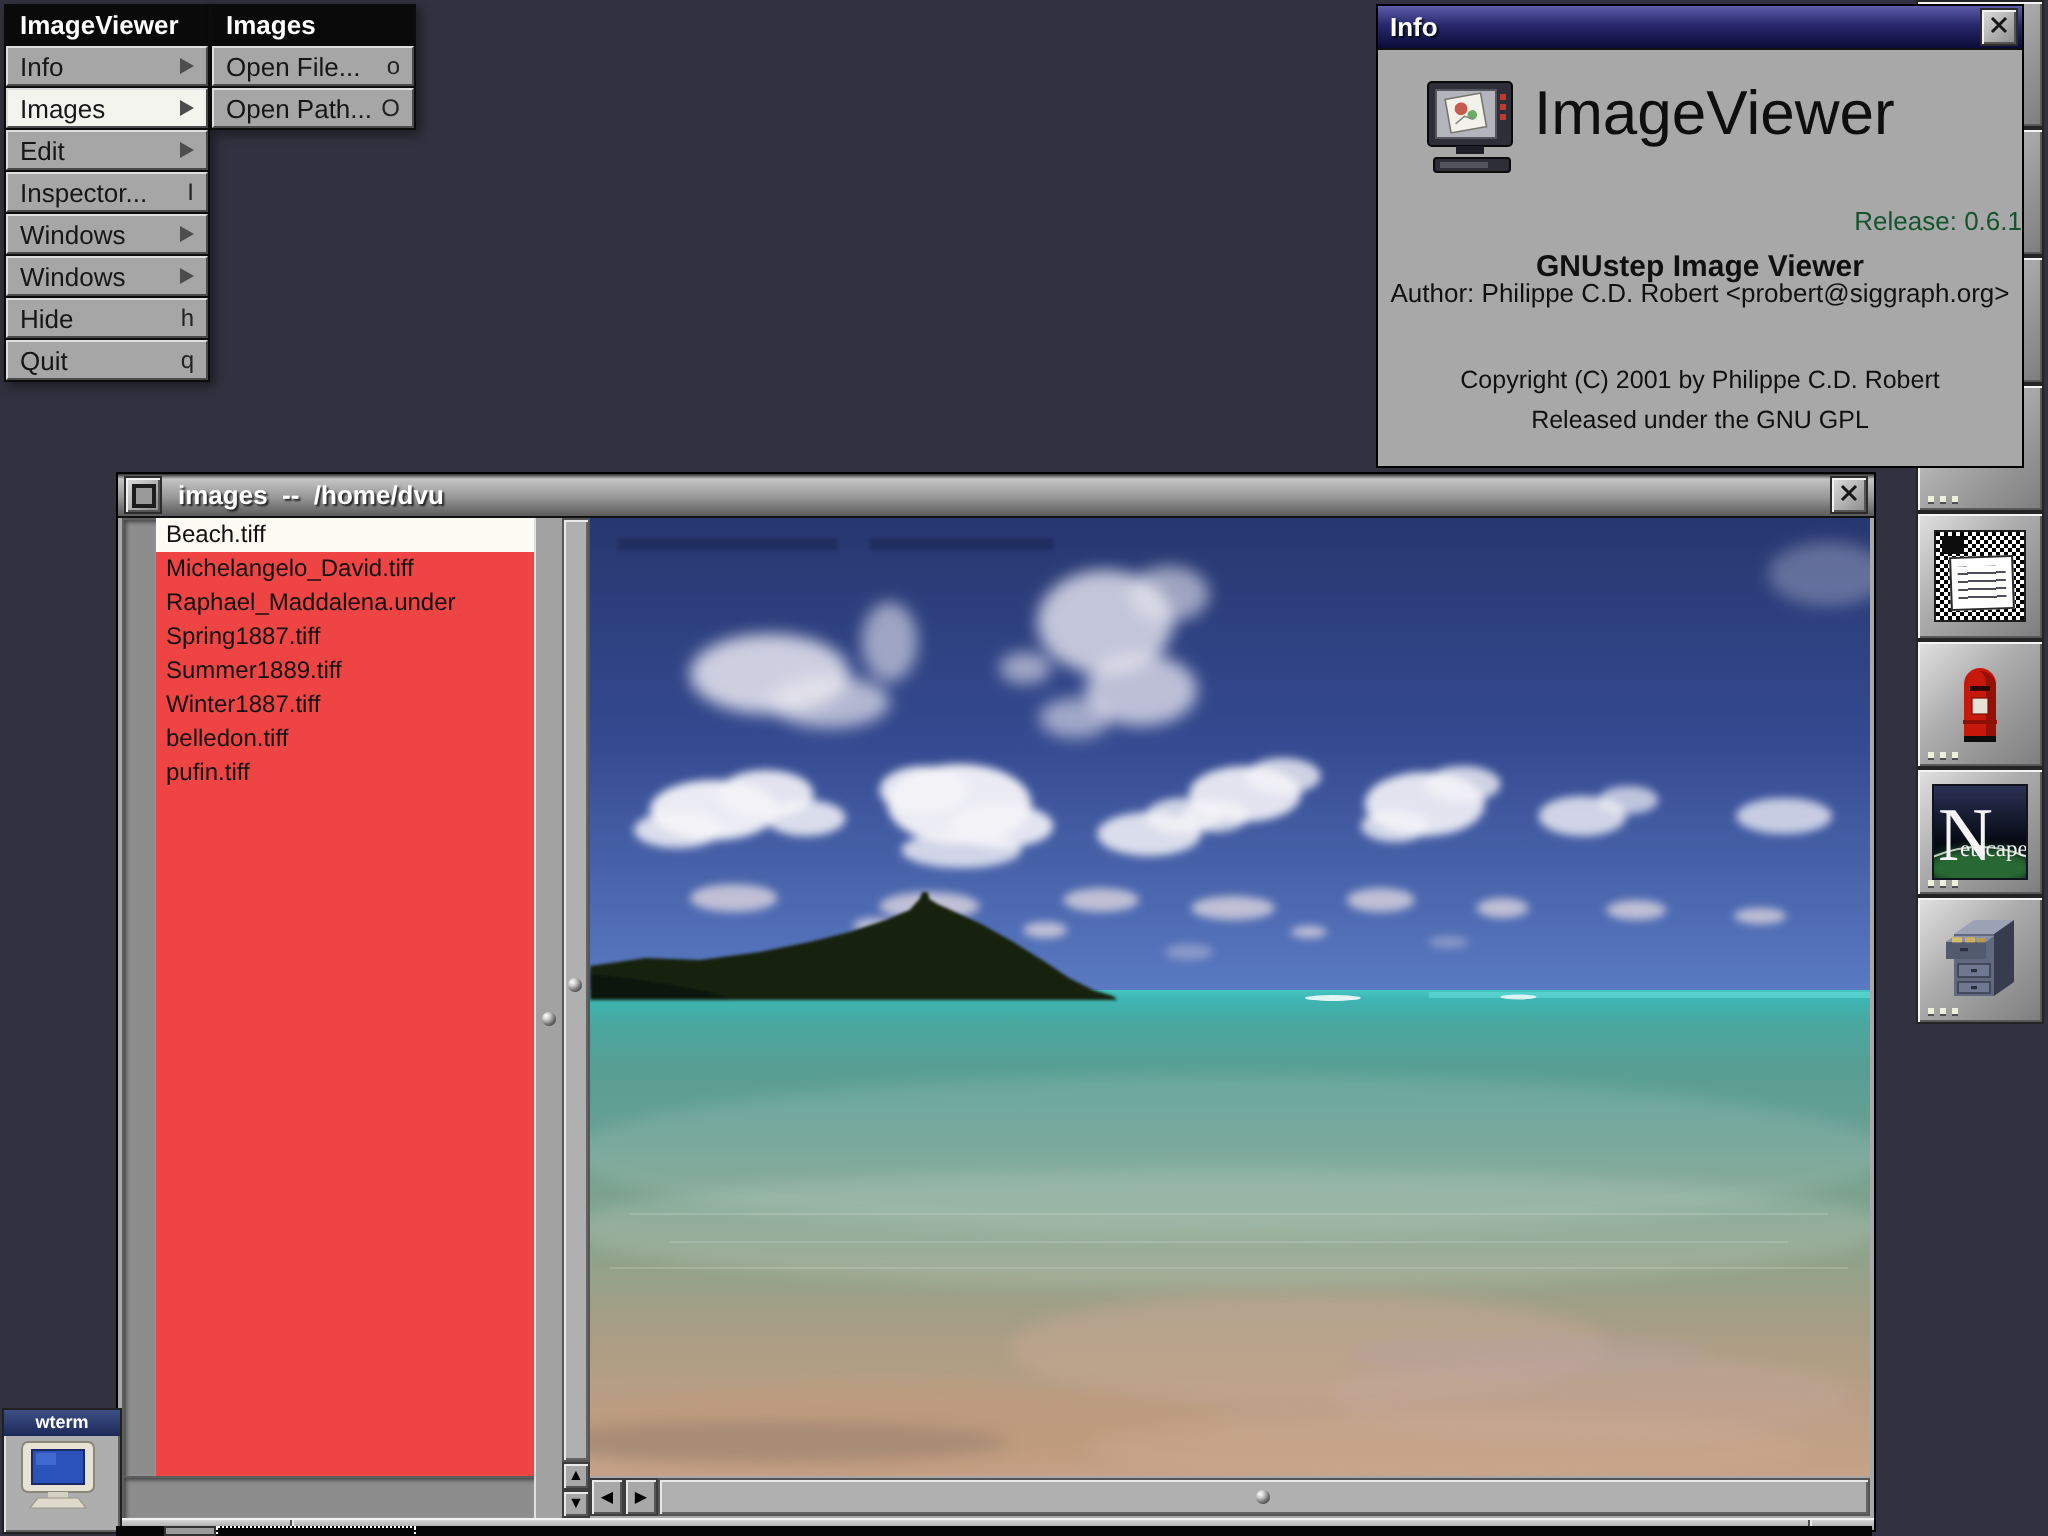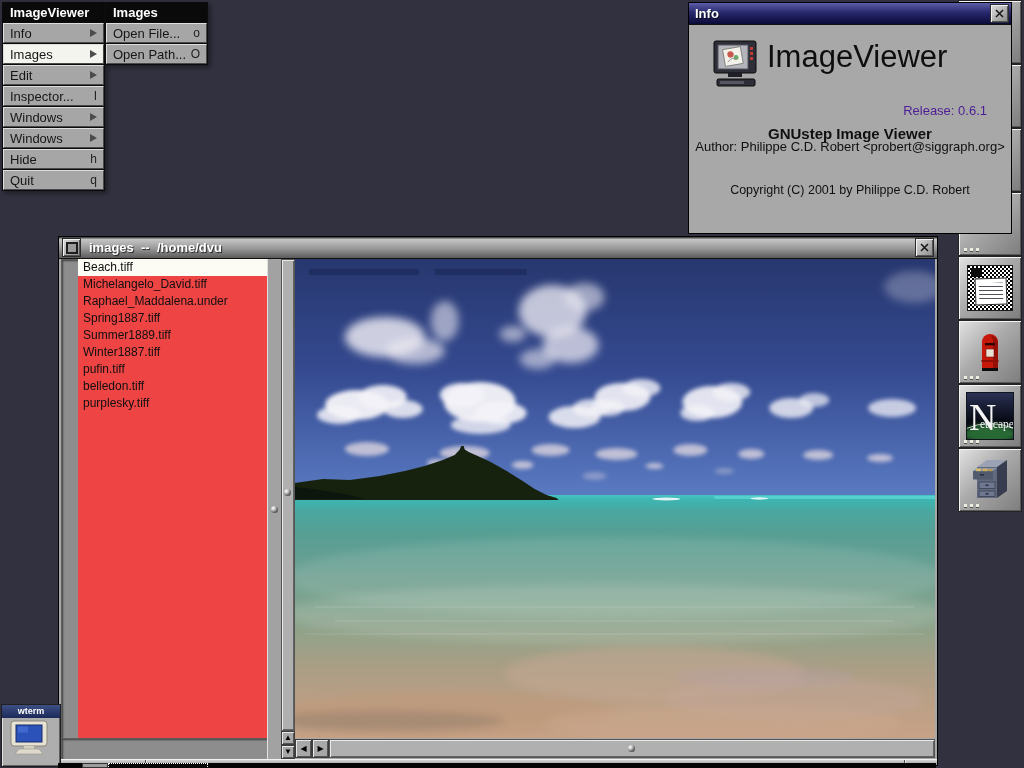--- a/index.html
+++ b/index.html
@@ -261,23 +261,24 @@
           <rect x="39" y="13" width="3" height="3"></rect>
           <rect x="39" y="18" width="3" height="3"></rect>
         </g>
       <rect x="17" y="34" width="14" height="4" fill="#1e1e26"></rect>
       <rect x="6" y="40" width="38" height="7" rx="1.5" fill="#2e2e38" stroke="#0a0a0a"></rect>
       <rect x="9" y="42" width="24" height="3" fill="#55555f"></rect>
     </svg>
   </div>
   <div class="abs" style="left:78px;top:36px;font-size:31px;color:#0e0e0e;letter-spacing:0;">ImageViewer</div>
   <div class="abs" style="left:79px;top:74px;font-size:15px;font-weight:bold;color:#101010;margin-top:48px;">GNUstep Image Viewer</div>
-  <div class="abs" style="right:24px;top:100px;font-size:13px;color:#4c1d95;">Release: 0.6.1</div>
+  <div class="abs" style="right:0;top:100px;font-size:13px;color:#14532d;">Release: 0.6.1</div>
   <div class="abs" style="left:0;right:0;top:136px;text-align:center;font-size:13px;color:#101010;">Author: Philippe C.D. Robert &lt;probert@siggraph.org&gt;</div>
   <div class="abs" style="left:0;right:0;top:180px;text-align:center;font-size:12.5px;color:#101010;">Copyright (C) 2001 by Philippe C.D. Robert</div>
+  <div class="abs" style="left:0;right:0;top:200px;text-align:center;font-size:12.5px;color:#101010;">Released under the GNU GPL</div>
 </div>
 
 <div class="window" style="left:58px;top:236px;width:878px;height:528px;">
   <div class="titlebar metal">
     <div class="tb-btn" style="margin-left:3px;">
       <span class="mini-glyph"></span>
     </div>
     <div class="tb-title">images  --  /home/dvu</div>
     <div class="tb-spacer"></div>
     <div class="tb-btn" style="margin-right:3px;">
@@ -291,23 +292,22 @@
 
   <div class="track abs" style="left:2px;top:22px;width:17px;height:479px;"></div>
 
   <div class="abs" style="left:19px;top:22px;width:189px;height:479px;background:#ef4444;border-right:1px solid #dcdcdc;">
     <div class="file-row sel">Beach.tiff</div>
     <div class="file-row">Michelangelo_David.tiff</div>
     <div class="file-row">Raphael_Maddalena.under</div>
     <div class="file-row">Spring1887.tiff</div>
     <div class="file-row">Summer1889.tiff</div>
     <div class="file-row">Winter1887.tiff</div>
+    <div class="file-row">belledon.tiff</div>
     <div class="file-row">pufin.tiff</div>
-    <div class="file-row">belledon.tiff</div>
-    <div class="file-row">purplesky.tiff</div>
   </div>
 
   <div class="track abs" style="left:2px;top:501px;width:206px;height:21px;"></div>
 
   <div class="abs" style="left:208px;top:22px;width:14px;height:500px;background:#a2a2a2;border-left:1px solid #e0e0e0;border-right:1px solid #4e4e4e;">
     <span class="dimple" style="left:3px;top:247px;"></span>
   </div>
 
   <div class="abs" style="left:222px;top:22px;width:14px;height:500px;">
     <div class="knob abs" style="left:0;top:0;width:12px;height:470px;">

